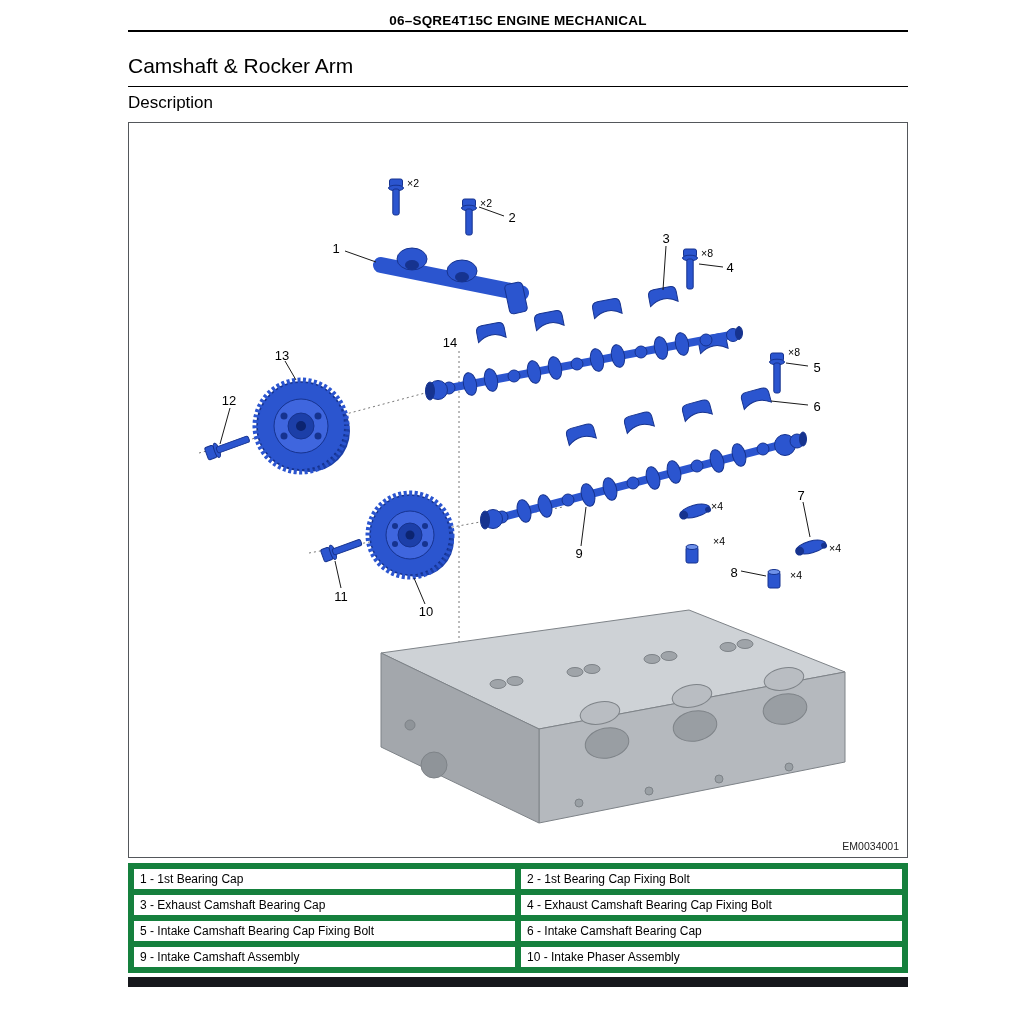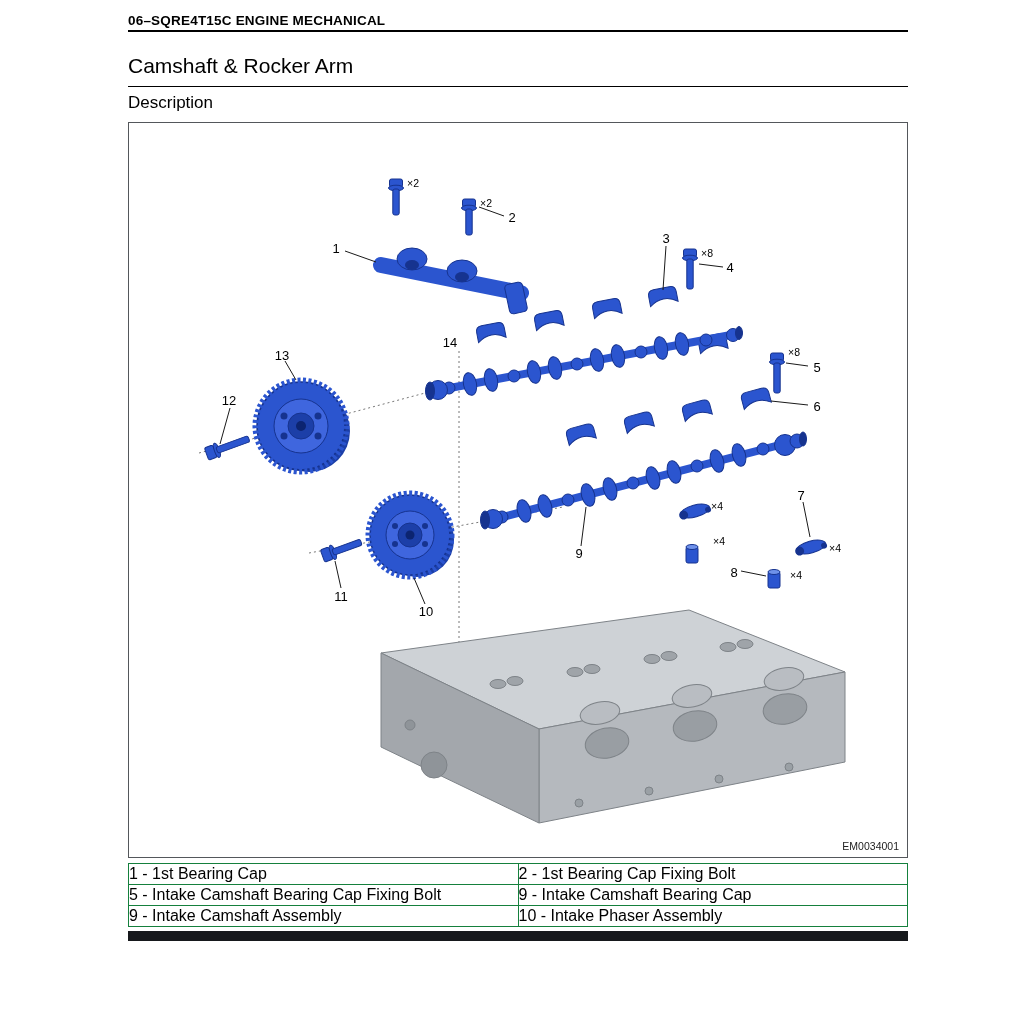--- a/index.html
+++ b/index.html
@@ -9,21 +9,21 @@
     height: 1024px;
     background: #ffffff;
     font-family: "Liberation Sans", sans-serif;
     color: #000;
     overflow: hidden;
   }
   .content { position: relative; margin-left: 128px; width: 780px; }
   .chapter-header {
     display: block;
     padding-top: 13px;
-    text-align: left;
+    text-align: center;
     font-size: 13.5px;
     line-height: 15px;
     font-weight: bold;
     letter-spacing: .2px;
   }
   .header-rule { margin-top: 2px; border-bottom: 2px solid #000; }
   h1.page-title {
     margin: 22px 0 0 0;
     font-size: 21px;
     line-height: 24px;
@@ -43,24 +43,24 @@
   .qty { font-size: 10.5px; fill: #000; text-anchor: start; }
   .figcode { font-size: 10.5px; fill: #222; text-anchor: end; }
   table.parts-table {
     margin-top: 5px;
     width: 780px;
     border-collapse: collapse;
     table-layout: fixed;
   }
   table.parts-table td {
     width: 50%;
-    border: 1px solid #15803d;
-    font-size: 16px;
+    border: 6px solid #15803d;
+    font-size: 12px;
     line-height: 14px;
-    padding: 3px 0;
+    padding: 3px 6px;
     white-space: nowrap;
     overflow: hidden;
   }
   .bottom-bar { margin-top: 4px; width: 780px; height: 10px; background: #16181c; }
 </style>
 </head>
 <body>
 
 <div class="content">
 
@@ -308,22 +308,26 @@
     </svg>
   </div>
 
   <table class="parts-table">
     <tbody>
       <tr>
         <td>1 - 1st Bearing Cap</td>
         <td>2 - 1st Bearing Cap Fixing Bolt</td>
       </tr>
       <tr>
+        <td>3 - Exhaust Camshaft Bearing Cap</td>
+        <td>4 - Exhaust Camshaft Bearing Cap Fixing Bolt</td>
+      </tr>
+      <tr>
         <td>5 - Intake Camshaft Bearing Cap Fixing Bolt</td>
-        <td>9 - Intake Camshaft Bearing Cap</td>
+        <td>6 - Intake Camshaft Bearing Cap</td>
       </tr>
       <tr>
         <td>9 - Intake Camshaft Assembly</td>
         <td>10 - Intake Phaser Assembly</td>
       </tr>
     </tbody>
   </table>
 
   <div class="bottom-bar"></div>
 

